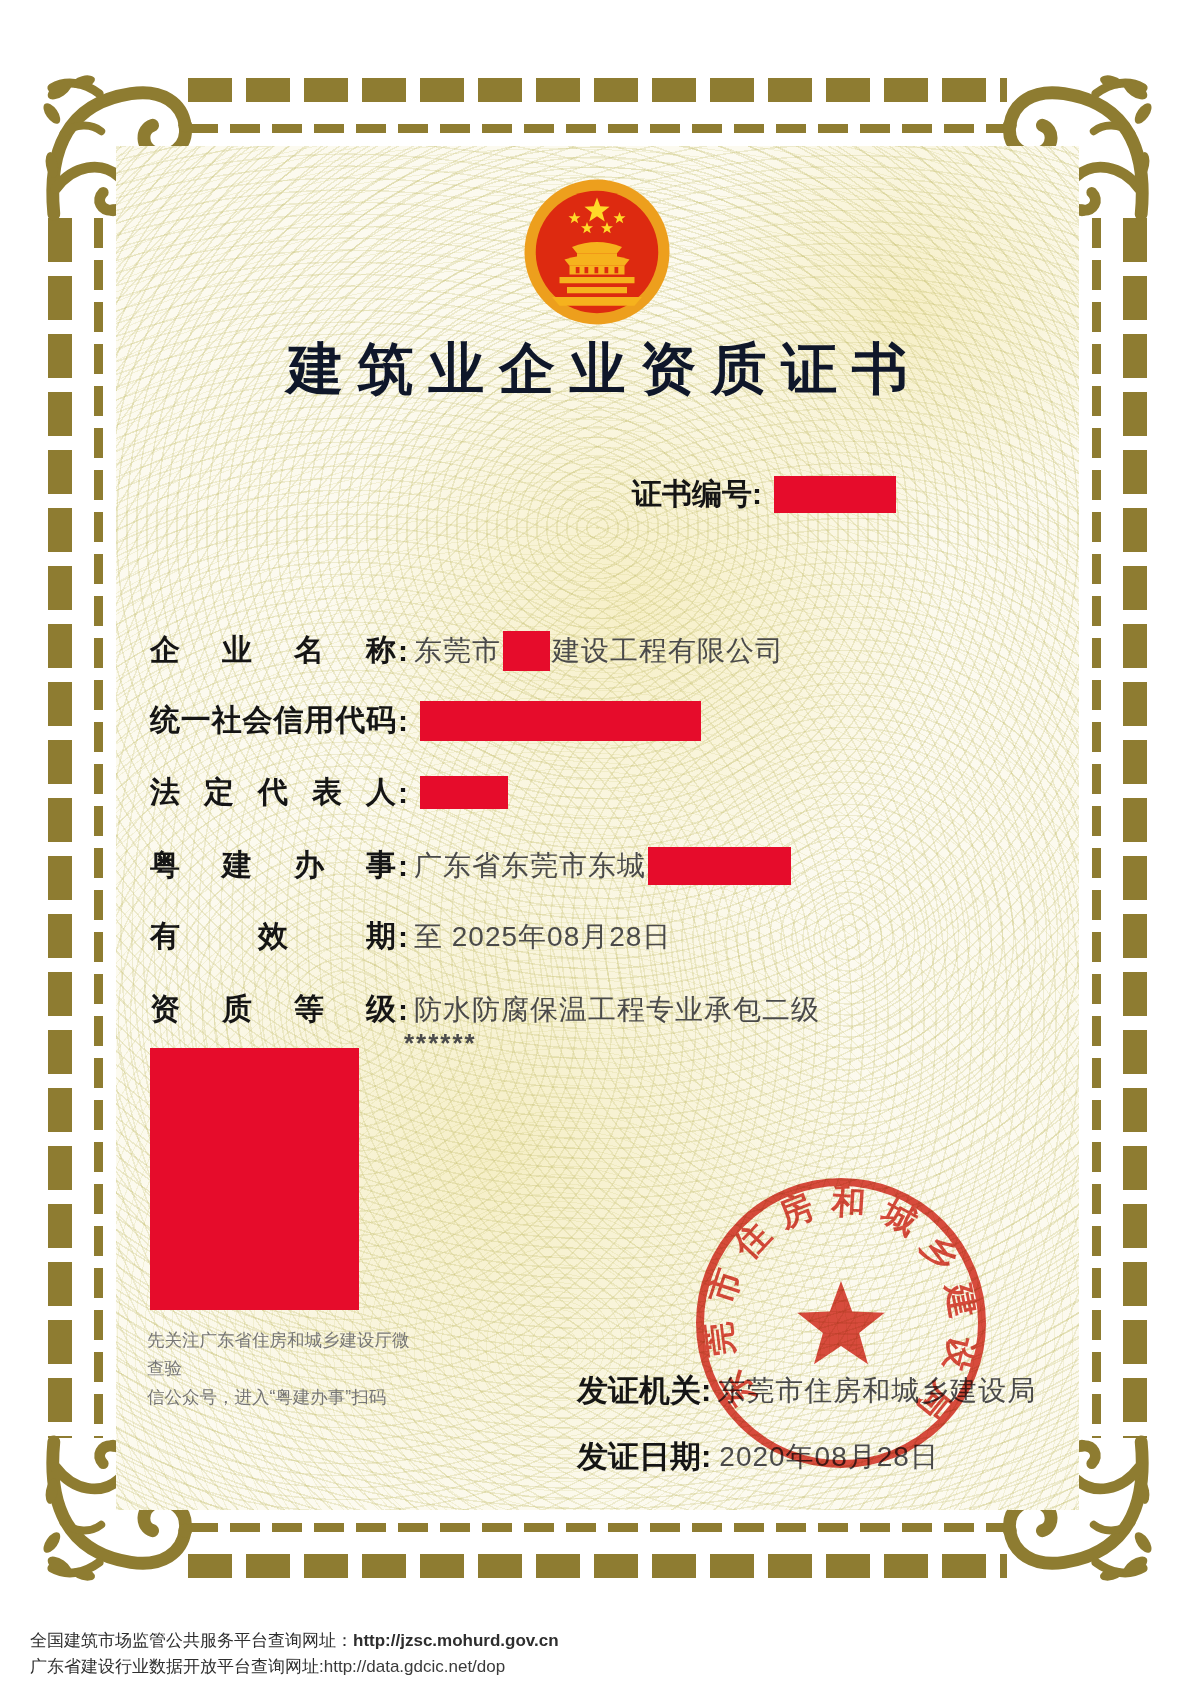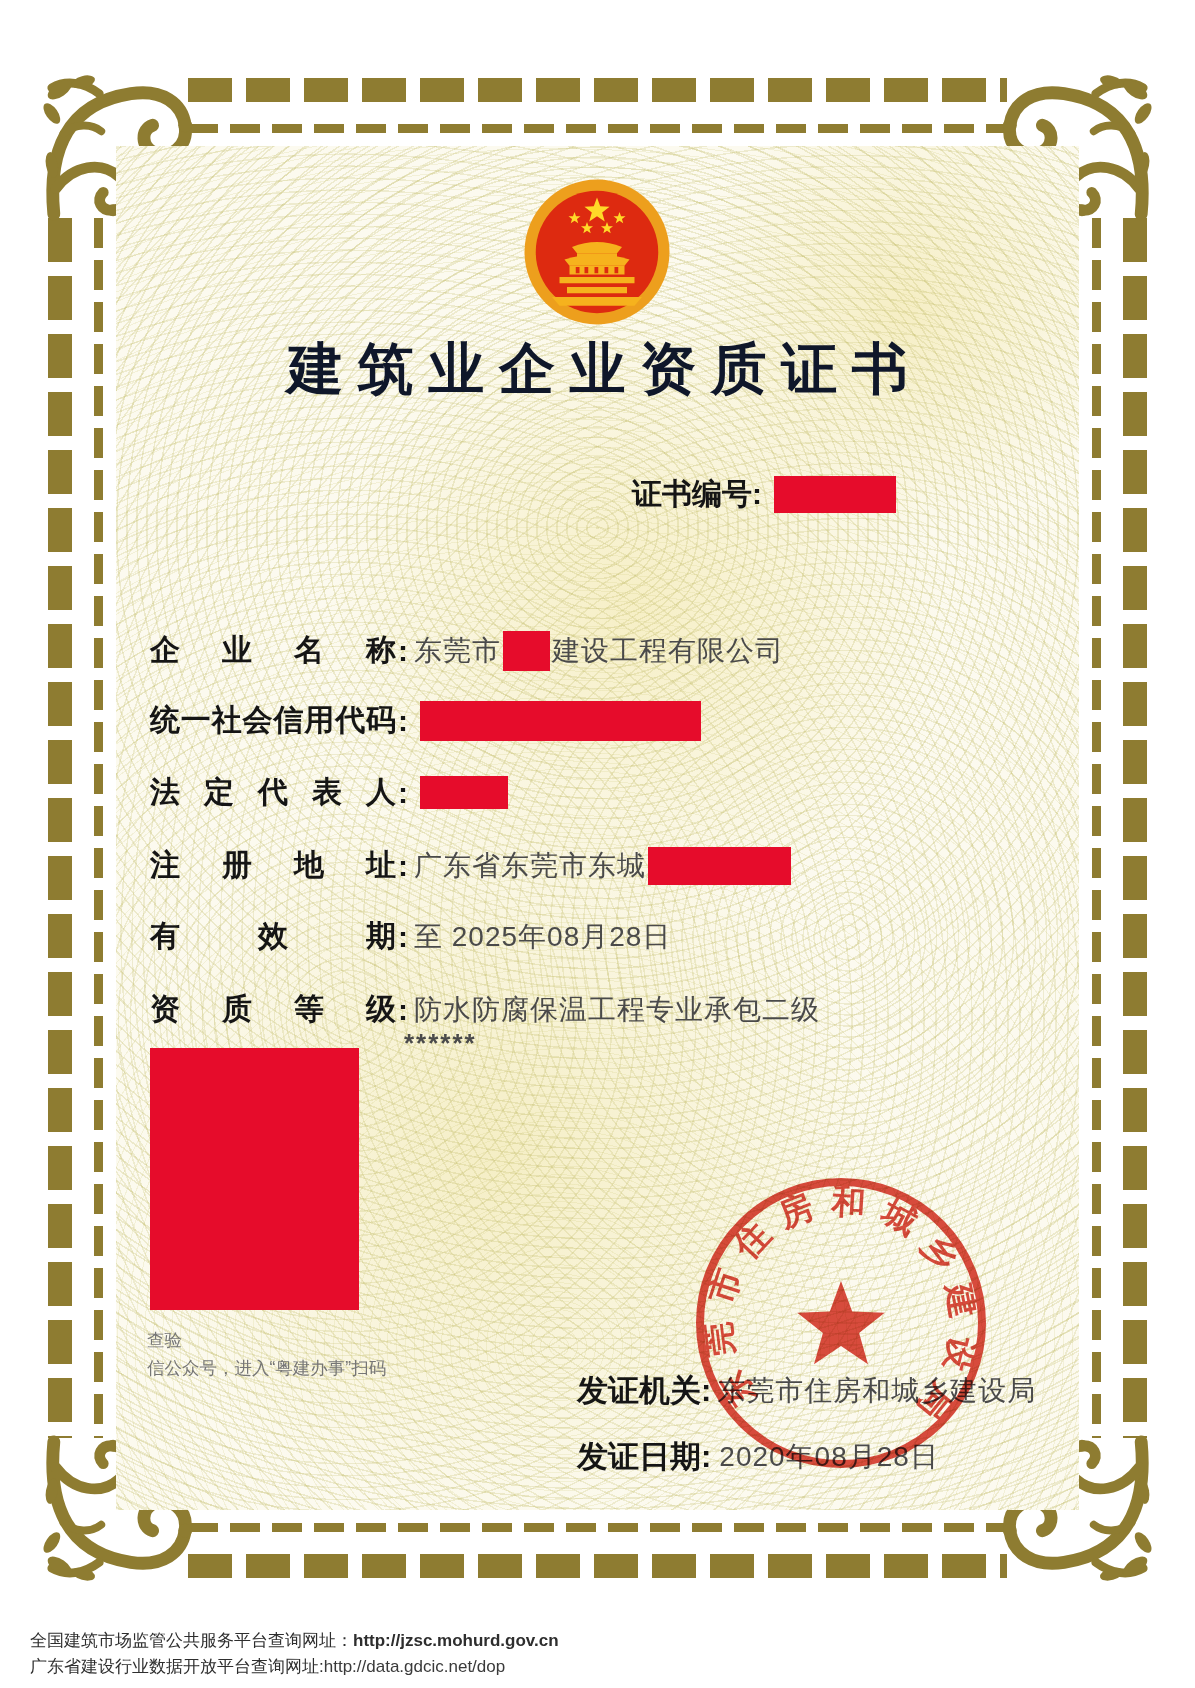--- a/index.html
+++ b/index.html
@@ -164,41 +164,42 @@
     <span class="redbox" style="width:281px;height:40px;margin-left:6px"></span>
   </div>
 
   <div class="row" id="row-legal">
     <span class="lab">法定代表人</span>
     <span class="colon">:</span>
     <span class="redbox" style="width:88px;height:33px;margin-left:6px"></span>
   </div>
 
   <div class="row" id="row-address">
-    <span class="lab">注册地址</span>
+    <span class="lab">粤建办事</span>
     <span class="colon">:</span>
     <span class="val">广东省东莞市东城</span>
     <span class="redbox" style="width:143px;height:38px;margin-left:2px"></span>
   </div>
 
   <div class="row" id="row-validity">
     <span class="lab">有效期</span>
     <span class="colon">:</span>
     <span class="val">至 2025年08月28日</span>
   </div>
 
   <div class="row" id="row-grade">
     <span class="lab">资质等级</span>
     <span class="colon">:</span>
     <span class="val">防水防腐保温工程专业承包二级</span>
   </div>
   <div class="abs" id="grade-line2">******</div>
 
   <div class="abs" id="qr-redaction"></div>
   <div class="abs" id="qr-caption">
+    <div>先关注广东省住房和城乡建设厅微</div>
     <div>查验</div>
     <div>信公众号，进入“粤建办事”扫码</div>
   </div>
 
   <div class="row" id="row-issuer">
     <span class="blab">发证机关:</span>
     <span class="val" style="margin-left:6px">东莞市住房和城乡建设局</span>
   </div>
   <div class="row" id="row-date">
     <span class="blab">发证日期:</span>

